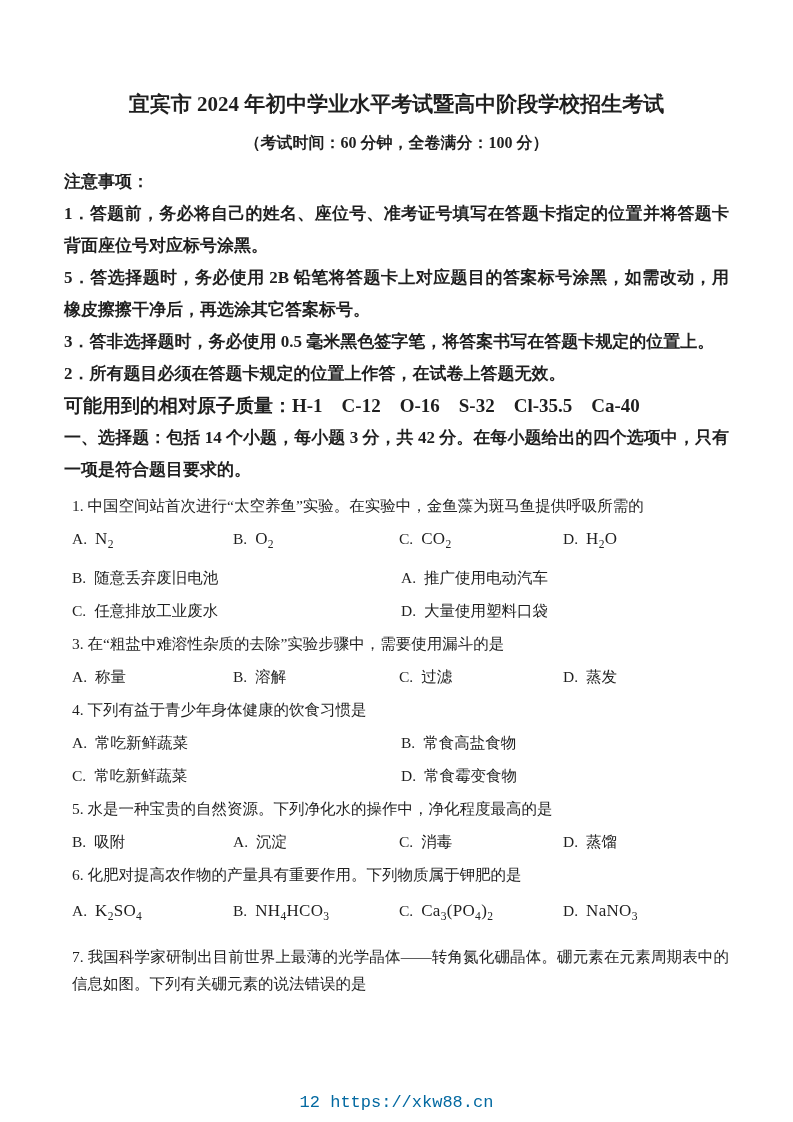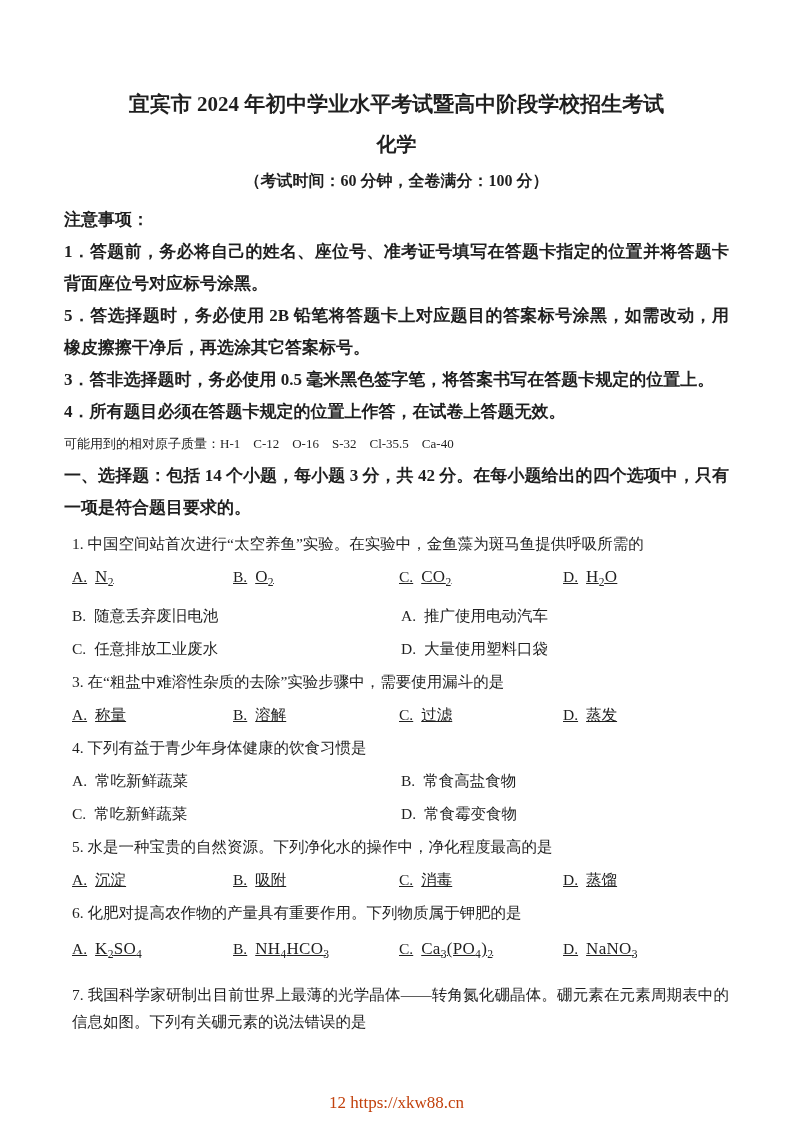--- a/index.html
+++ b/index.html
@@ -43,73 +43,72 @@
   }
   .notice-block { margin-top: 12px; }
   .notice {
     font-weight: 700;
     font-size: 17px;
     line-height: 32px;
     text-align: justify;
     margin: 0;
   }
   .atomic {
-    font-weight: 400;
-    font-size: 13px;
+    font-weight: 700;
+    font-size: 19px;
     line-height: 32px;
     margin: 0;
     white-space: pre-wrap;
   }
   .questions {
     margin-top: 3px;
     padding-left: 8px;
     font-size: 15.5px;
   }
   .stem { line-height: 33px; white-space: nowrap; }
   .stem-wrap {
     line-height: 27px;
     margin-top: 5px;
     text-align: justify;
     white-space: normal;
   }
   .opts { display: grid; line-height: 33px; }
-  .cols4 { grid-template-columns: 161px 166px 164px 1fr; text-decoration: underline; }
+  .cols4 { grid-template-columns: 161px 166px 164px 1fr; }
   .cols2 { grid-template-columns: 329px 1fr; }
   .chem-row { line-height: 40px; }
   .opt { white-space: nowrap; }
   .ot { margin-left: 8px; }
   .chem { font-size: 17px; letter-spacing: 0.3px; }
   sub { font-size: 0.68em; }
   .footer {
     position: absolute;
     left: 0;
     right: 0;
     top: 1064px;
     text-align: center;
-    font-family: Liberation Serif, serif;
+    font-family: Liberation Mono, monospace;
     font-size: 17px;
-    color: #c2410c;
+    color: #0369a1;
   }
 </style>
 </head>
 <body>
 
 <div class="page">
   <div class="content">
 
     <p class="title">宜宾市 2024 年初中学业水平考试暨高中阶段学校招生考试</p>
-    <p class="subject">化学</p>
     <p class="exam-info">（考试时间：60 分钟，全卷满分：100 分）</p>
 
     <div class="notice-block">
       <p class="notice">注意事项：</p>
       <p class="notice">1．答题前，务必将自己的姓名、座位号、准考证号填写在答题卡指定的位置并将答题卡背面座位号对应标号涂黑。</p>
       <p class="notice">5．答选择题时，务必使用 2B 铅笔将答题卡上对应题目的答案标号涂黑，如需改动，用橡皮擦擦干净后，再选涂其它答案标号。</p>
       <p class="notice">3．答非选择题时，务必使用 0.5 毫米黑色签字笔，将答案书写在答题卡规定的位置上。</p>
-      <p class="notice">4．所有题目必须在答题卡规定的位置上作答，在试卷上答题无效。</p>
+      <p class="notice">2．所有题目必须在答题卡规定的位置上作答，在试卷上答题无效。</p>
       <p class="atomic">可能用到的相对原子质量：H-1　C-12　O-16　S-32　Cl-35.5　Ca-40</p>
       <p class="notice">一、选择题：包括 14 个小题，每小题 3 分，共 42 分。在每小题给出的四个选项中，只有一项是符合题目要求的。</p>
     </div>
 
     <div class="questions">
 
       <div class="stem">1. 中国空间站首次进行“太空养鱼”实验。在实验中，金鱼藻为斑马鱼提供呼吸所需的</div>
       <div class="opts cols4">
         <div class="opt"><span class="ol">A.</span><span class="ot chem">N<sub>2</sub></span></div>
         <div class="opt"><span class="ol">B.</span><span class="ot chem">O<sub>2</sub></span></div>
@@ -135,22 +134,22 @@
       <div class="stem">4. 下列有益于青少年身体健康的饮食习惯是</div>
       <div class="opts cols2">
         <div class="opt"><span class="ol">A.</span><span class="ot">常吃新鲜蔬菜</span></div>
         <div class="opt"><span class="ol">B.</span><span class="ot">常食高盐食物</span></div>
         <div class="opt"><span class="ol">C.</span><span class="ot">常吃新鲜蔬菜</span></div>
         <div class="opt"><span class="ol">D.</span><span class="ot">常食霉变食物</span></div>
       </div>
 
       <div class="stem">5. 水是一种宝贵的自然资源。下列净化水的操作中，净化程度最高的是</div>
       <div class="opts cols4">
+        <div class="opt"><span class="ol">B.</span><span class="ot">吸附</span></div>
         <div class="opt"><span class="ol">A.</span><span class="ot">沉淀</span></div>
-        <div class="opt"><span class="ol">B.</span><span class="ot">吸附</span></div>
         <div class="opt"><span class="ol">C.</span><span class="ot">消毒</span></div>
         <div class="opt"><span class="ol">D.</span><span class="ot">蒸馏</span></div>
       </div>
 
       <div class="stem">6. 化肥对提高农作物的产量具有重要作用。下列物质属于钾肥的是</div>
       <div class="opts cols4 chem-row">
         <div class="opt"><span class="ol">A.</span><span class="ot chem">K<sub>2</sub>SO<sub>4</sub></span></div>
         <div class="opt"><span class="ol">B.</span><span class="ot chem">NH<sub>4</sub>HCO<sub>3</sub></span></div>
         <div class="opt"><span class="ol">C.</span><span class="ot chem">Ca<sub>3</sub>(PO<sub>4</sub>)<sub>2</sub></span></div>
         <div class="opt"><span class="ol">D.</span><span class="ot chem">NaNO<sub>3</sub></span></div>

